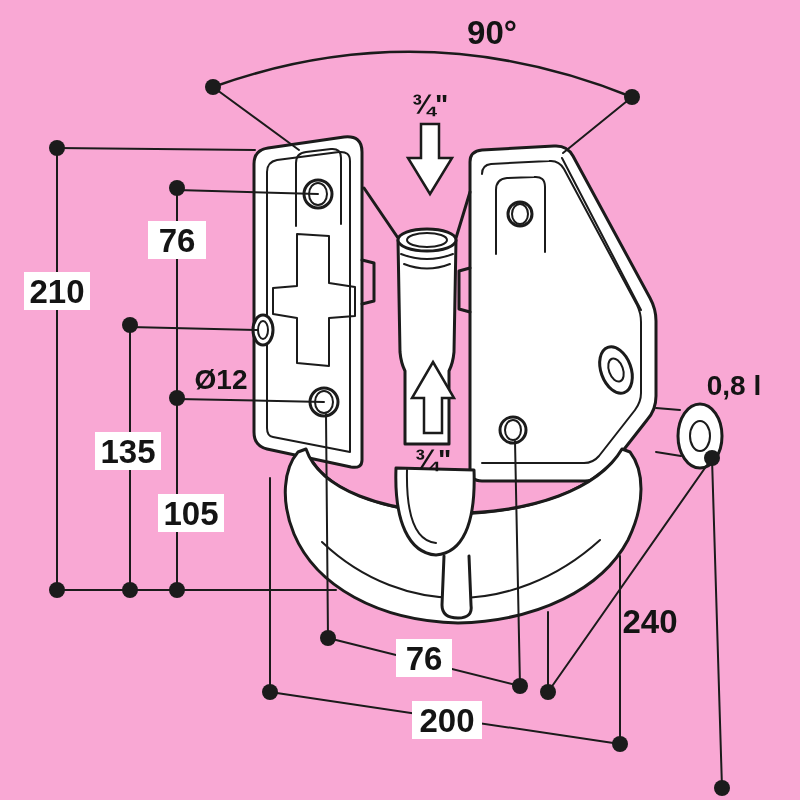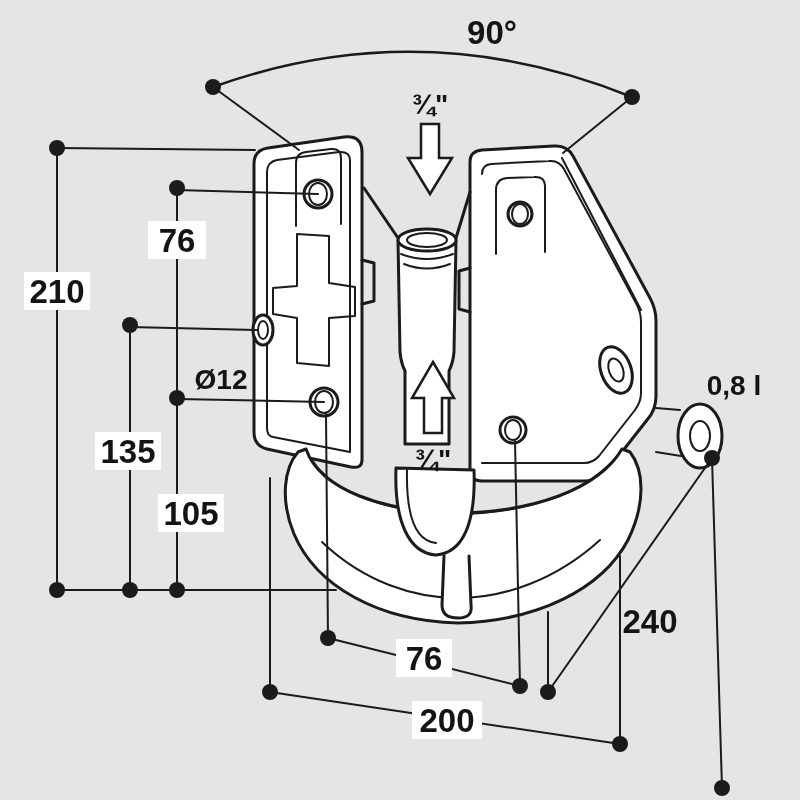--- a/index.html
+++ b/index.html
@@ -1,16 +1,16 @@
 <!DOCTYPE html>
 <html><head>
 <meta charset="utf-8">
 <style>
   html,body{margin:0;padding:0;background:#ffffff;}
-  .canvas{width:800px;height:800px;background:#e5e5e5;position:relative;overflow:hidden;}
+  .canvas{width:800px;height:800px;background:#f9a8d4;position:relative;overflow:hidden;}
   svg{display:block;}
   .dim-text{font-family:"Liberation Sans",sans-serif;font-weight:bold;font-size:33px;fill:#141414;text-anchor:middle;dominant-baseline:central;}
   .dim-text.small{font-size:28px;}
   .label-bg{fill:#ffffff;stroke:none;}
 </style>
 </head>
 <body>
 
 <div class="canvas">
 <svg width="800" height="800" viewBox="0 0 800 800">

